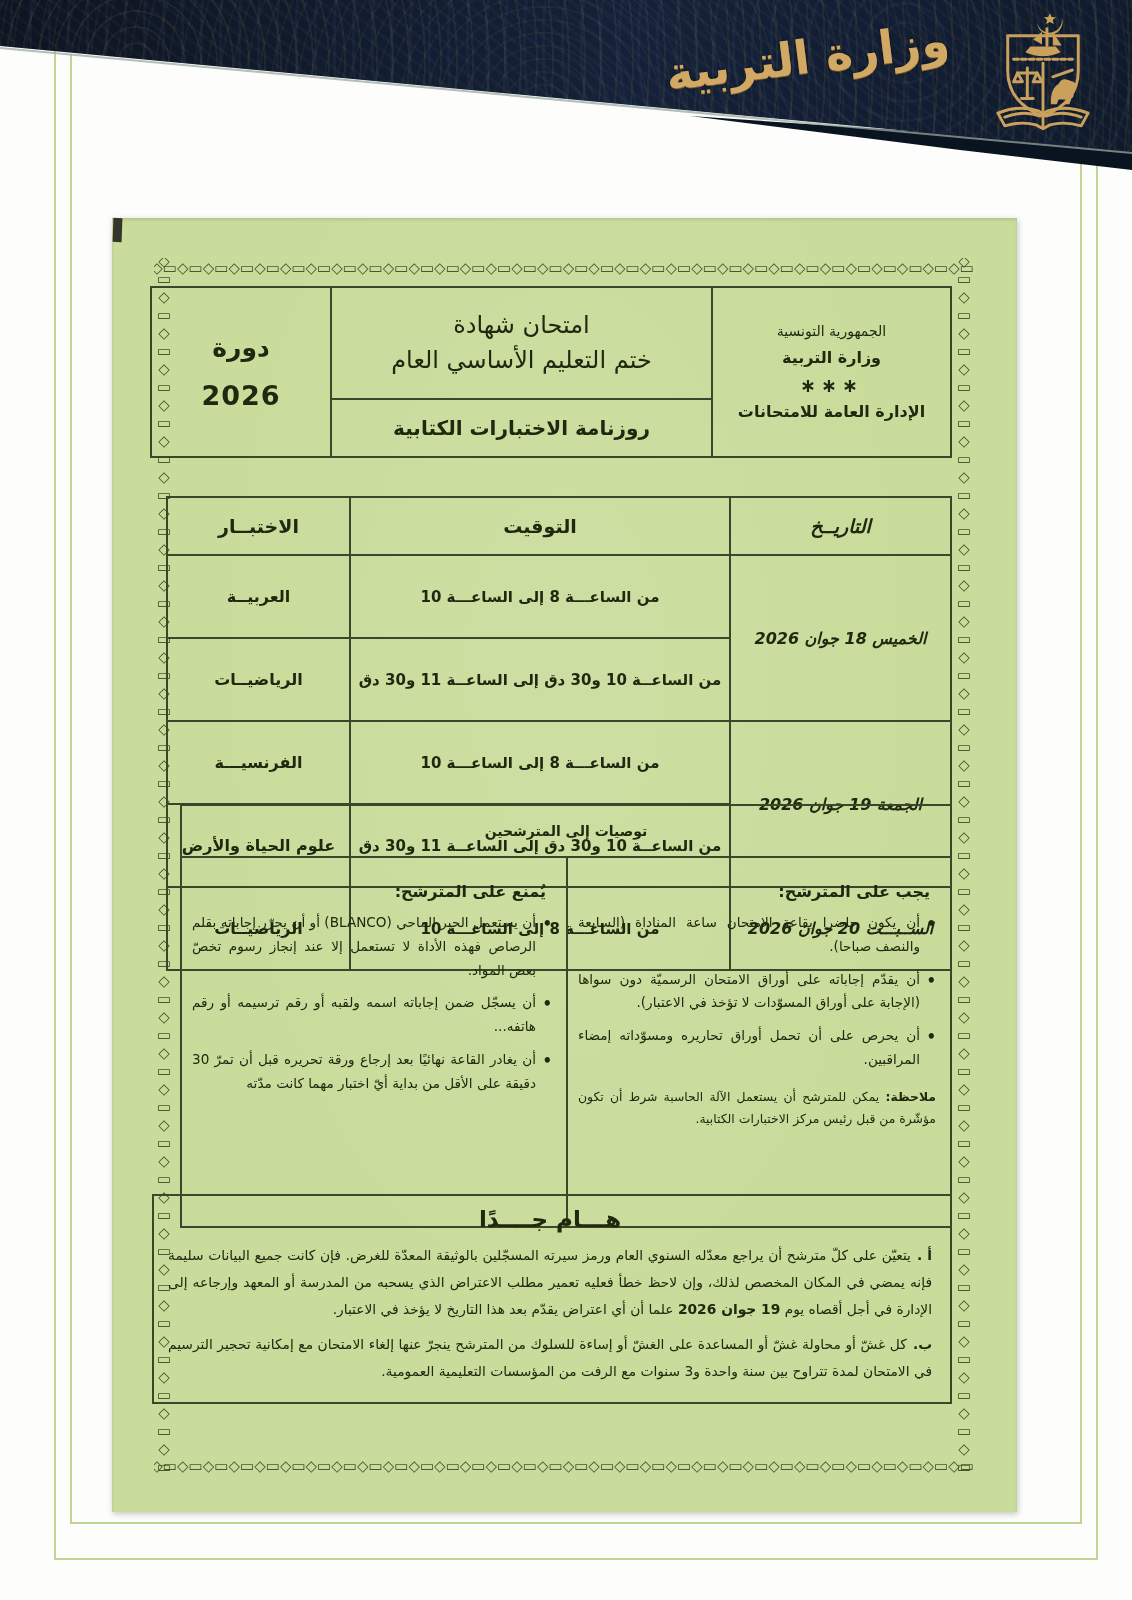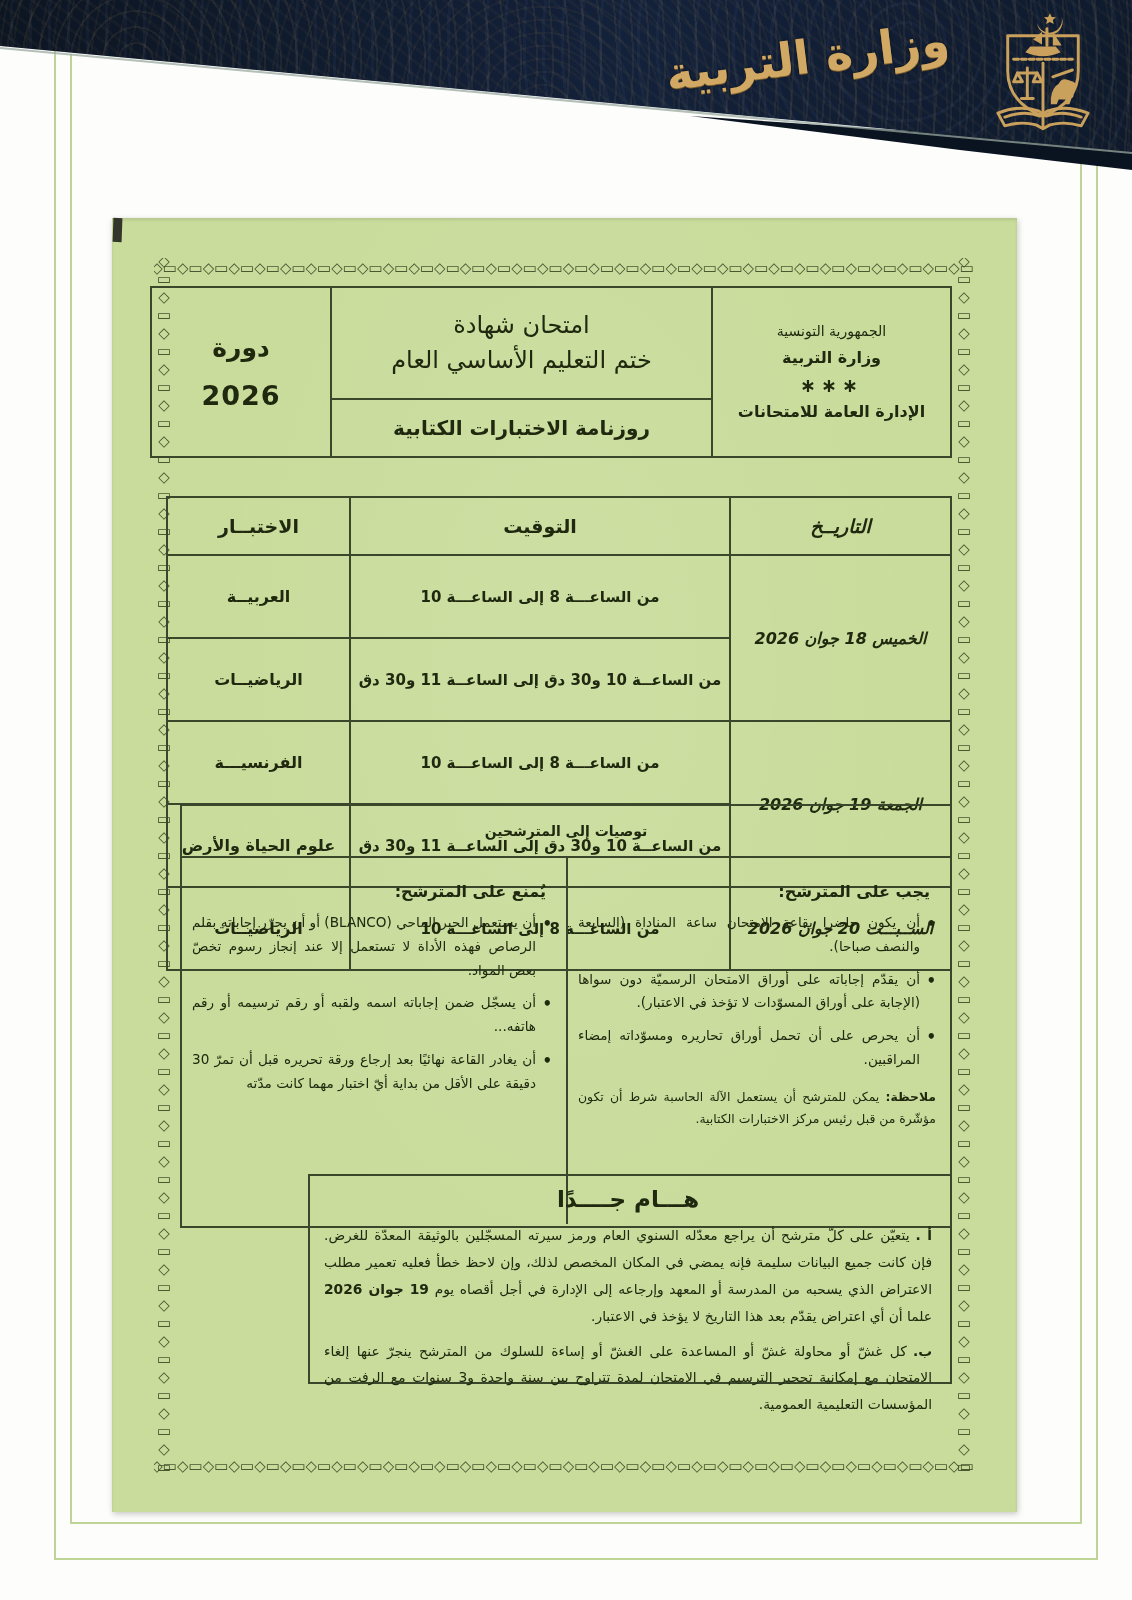--- a/index.html
+++ b/index.html
@@ -85,21 +85,21 @@
   .col-forbidden{border-left:none;}
   .col-must{border-left:2px solid #39482a;}
   .col-head{font-size:16px;font-weight:bold;margin:14px 6px 10px 0;}
   .bullet{position:relative;padding-right:16px;margin-bottom:9px;font-size:13.6px;line-height:1.75;
     text-align:justify;}
   .bullet::before{content:"•";position:absolute;right:0;top:0;font-weight:bold;font-size:15px;}
   .note{margin-top:14px;font-size:12.4px;line-height:1.8;text-align:justify;}
   .b{font-weight:bold;}
 
   
-  .important{position:absolute;right:65px;top:956px;width:644px;height:210px;border:2px solid #39482a;
+  .important{position:absolute;right:65px;top:976px;width:800px;height:210px;border:2px solid #39482a;
     box-sizing:border-box;padding:8px 18px 6px 14px;}
   .imp-title{text-align:center;font-size:23px;font-weight:bold;margin:2px 0 10px 0;letter-spacing:1px;}
   .imp-item{font-size:13.8px;line-height:1.95;text-align:justify;margin-bottom:8px;}
   .imp-label{font-weight:bold;margin-left:6px;}
 
   svg .g{stroke:#c9a05c;fill:none;stroke-width:3;stroke-linecap:round;stroke-linejoin:round;}
   svg .gf{fill:#c9a05c;stroke:none;}
 </style>
 </head>
 <body>

